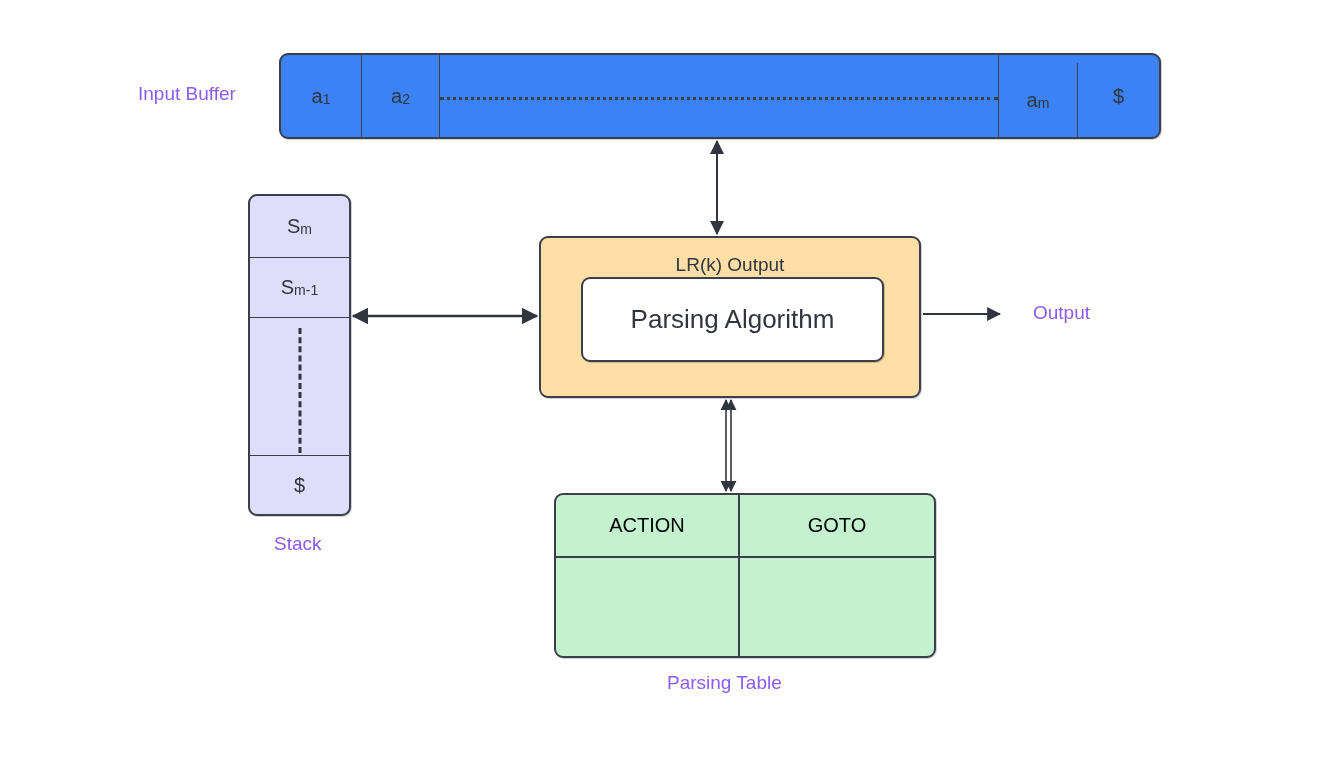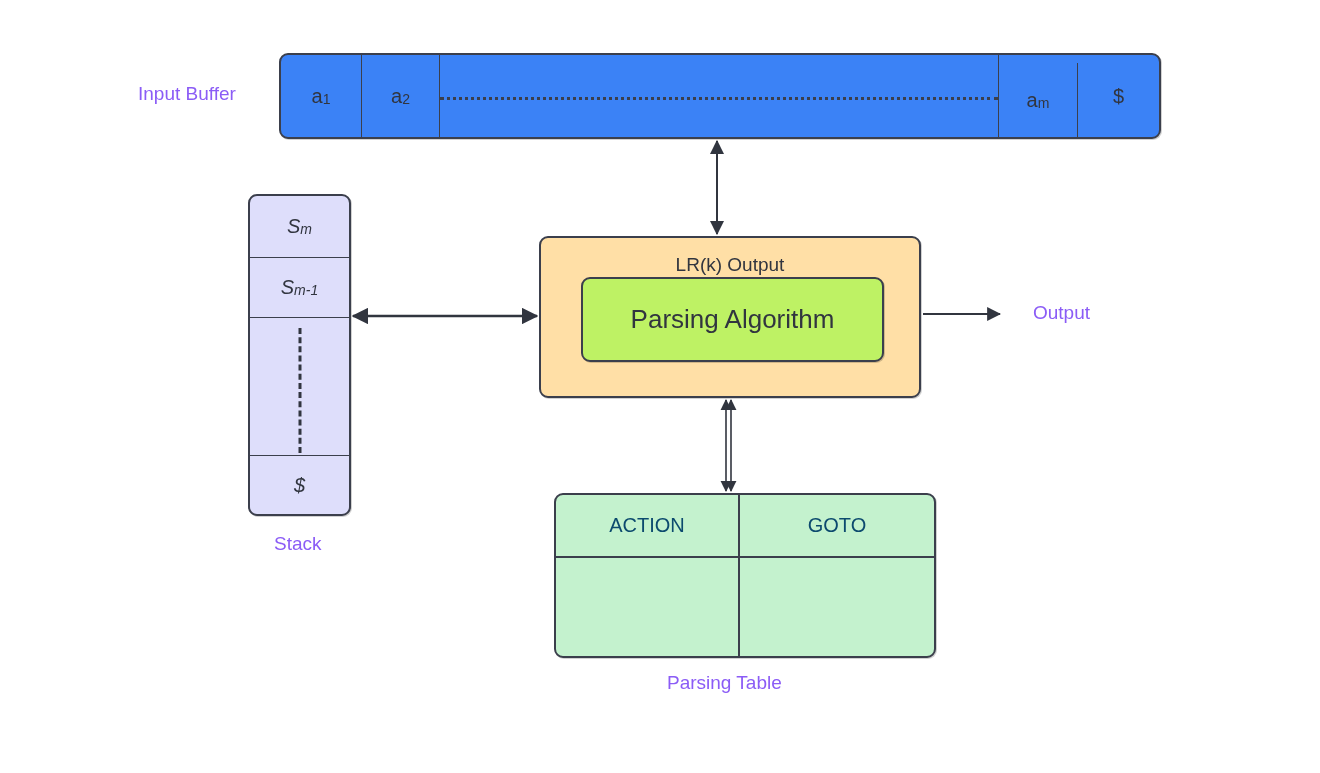--- a/index.html
+++ b/index.html
@@ -82,21 +82,20 @@
     width: 103px;
     height: 322px;
     box-sizing: border-box;
     border: 2.5px solid #3b3f4c;
     border-radius: 9px;
     background: #dedefb;
     overflow: hidden;
     display: flex;
     flex-direction: column;
     box-shadow: 1px 1px 0 rgba(0,0,0,0.18);
-    font-style: italic;
   }
   #stack .srow {
     box-sizing: border-box;
     display: flex;
     align-items: center;
     justify-content: center;
     font-size: 20px;
     border-bottom: 1.6px solid #3b3f4c;
     position: relative;
   }
@@ -139,21 +138,21 @@
   }
   #parsing-algorithm {
     position: absolute;
     left: 40px;
     top: 39px;
     width: 303px;
     height: 85px;
     box-sizing: border-box;
     border: 2.5px solid #3b3f4c;
     border-radius: 9px;
-    background: #bef264;
+    background: #ffffff;
     display: flex;
     align-items: center;
     justify-content: center;
     font-size: 26px;
     color: #31353f;
     box-shadow: 1px 1px 0 rgba(0,0,0,0.18);
   }
 
   
   #parsing-table {
@@ -176,21 +175,21 @@
     box-sizing: border-box;
   }
   #parsing-table .trow-head { height: 63px; border-bottom: 2.2px solid #3b3f4c; }
   #parsing-table .trow-body { flex: 1 1 auto; }
   #parsing-table .tcell {
     box-sizing: border-box;
     display: flex;
     align-items: center;
     justify-content: center;
     font-size: 20px;
-    color: #0c4a6e;
+    color: #000000;
   }
   #parsing-table .tcell-left  { width: 184px; border-right: 2.2px solid #3b3f4c; }
   #parsing-table .tcell-right { flex: 1 1 auto; }
 
   .lbl-input-buffer { left: 138px; top: 84px;  font-size: 19px; }
   .lbl-stack        { left: 274px; top: 534px; font-size: 19px; text-align: right; }
   .lbl-output       { left: 1033px; top: 303px; font-size: 19px; }
   .lbl-parsing-tbl  { left: 667px;  top: 673px; font-size: 19px; }
 </style>
 </head>

